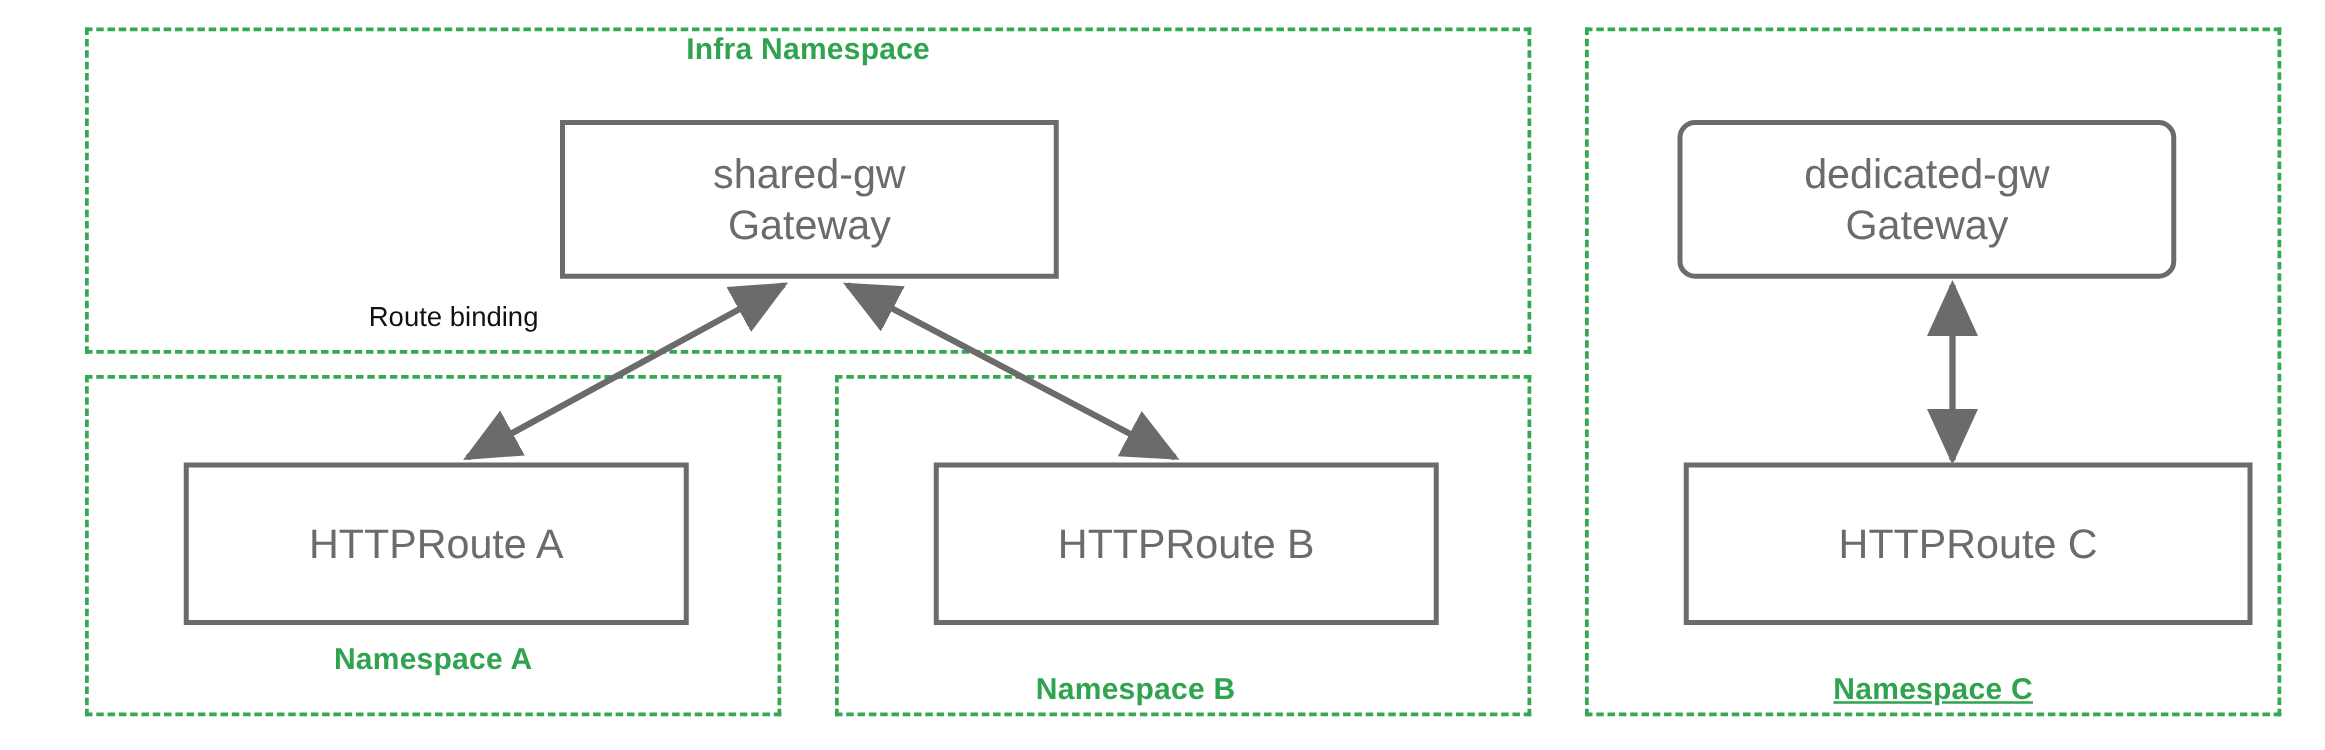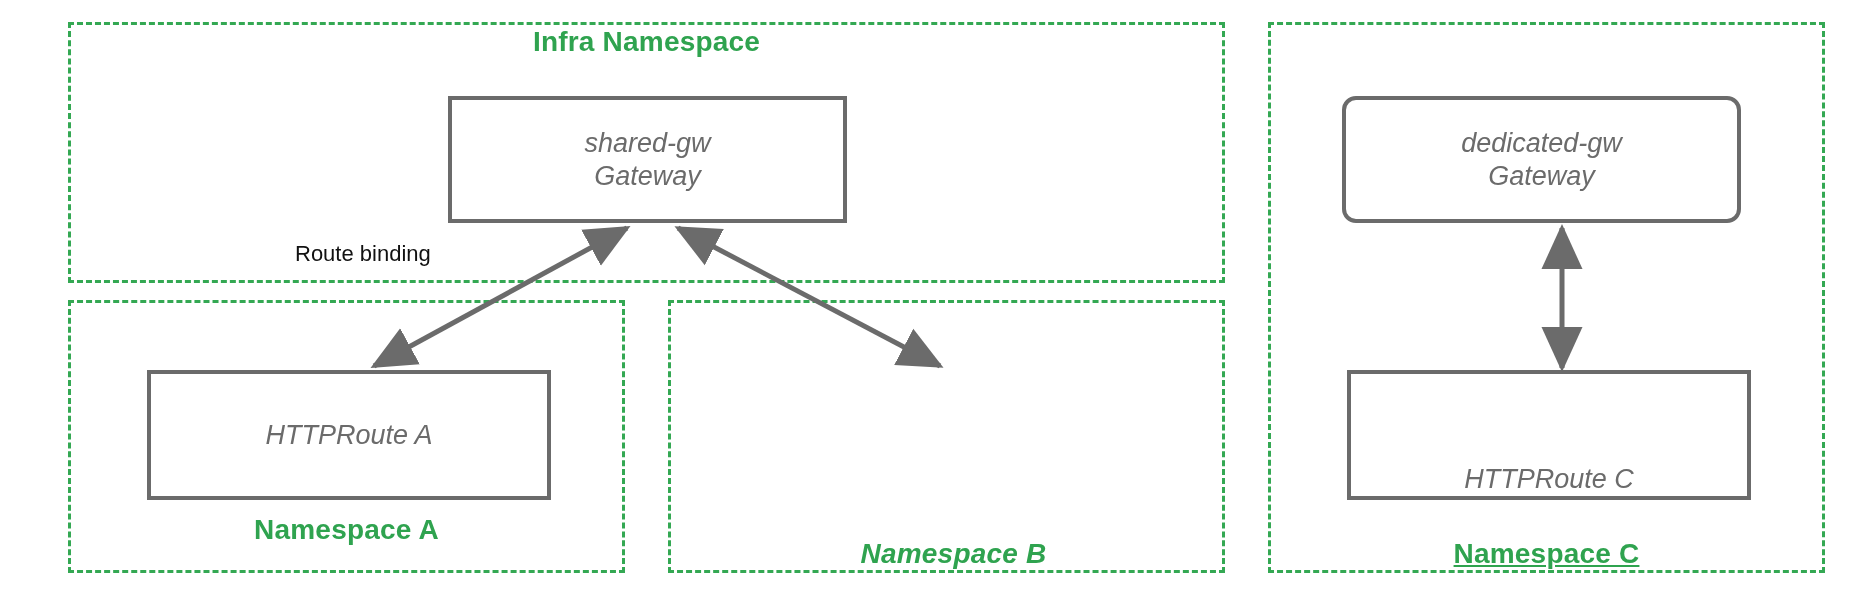--- a/index.html
+++ b/index.html
@@ -23,43 +23,42 @@
   .ns-box {
     position: absolute;
     border: 3px dashed #34a853;
     box-sizing: border-box;
     background: transparent;
   }
   .ns-label {
     position: absolute;
     color: #2fa34f;
     font-weight: bold;
-    font-size: 28px;
+    font-size: 24px;
     letter-spacing: 0.2px;
     white-space: nowrap;
     text-align: center;
     line-height: 1;
   }
 
   
   .res-box {
     position: absolute;
     box-sizing: border-box;
     border: 4px solid #6b6b6b;
     background: #ffffff;
     display: flex;
     align-items: center;
     justify-content: center;
     flex-direction: column;
     color: #6b6b6b;
-    font-size: 27px;
+    font-size: 33px;
     line-height: 1.22;
     text-align: center;
     z-index: 3;
-    font-style: italic;
   }
   .res-box .ln {
     display: block;
     white-space: nowrap;
   }
 
   
   #edges {
     position: absolute;
     left: 0;
@@ -91,21 +90,21 @@
   <div class="ns-box" style="left:68px; top:300px; width:557px; height:273px;"></div>
 
   <div class="ns-box" style="left:668px; top:300px; width:557px; height:273px;"></div>
 
   <div class="ns-box" style="left:1268px; top:22px; width:557px; height:551px;"></div>
 
   <div class="ns-label" style="left:68px; top:28px; width:1157px;">Infra Namespace</div>
 
   <div class="ns-label" style="left:68px; top:516px; width:557px;">Namespace A</div>
 
-  <div class="ns-label" style="left:675px; top:540px; width:557px;font-style:italic;">Namespace B</div>
+  <div class="ns-label" style="left:630px; top:540px; width:557px;">Namespace B</div>
 
   <div class="ns-label" style="left:1268px; top:540px; width:557px;text-decoration:underline;">Namespace C</div>
 
   <svg id="edges" viewBox="0 0 1860 600" width="1860" height="600">
     <defs>
       <marker id="arrowEnd" markerWidth="9" markerHeight="9" refX="8.2" refY="4.5" orient="auto" markerUnits="strokeWidth">
         <path d="M0,0.4 L9,4.5 L0,8.6 Z" fill="#6b6b6b"></path>
       </marker>
       <marker id="arrowStart" markerWidth="9" markerHeight="9" refX="0.8" refY="4.5" orient="auto" markerUnits="strokeWidth">
         <path d="M9,0.4 L0,4.5 L9,8.6 Z" fill="#6b6b6b"></path>
@@ -126,20 +125,23 @@
 
   <div class="res-box" style="left:1342px; top:96px; width:399px; height:127px;border-radius:14px;">
     <span class="ln">dedicated-gw</span>
     <span class="ln">Gateway</span>
   </div>
 
   <div class="res-box" style="left:147px; top:370px; width:404px; height:130px;">
     <span class="ln">HTTPRoute A</span>
   </div>
 
+  <div class="res-box" style="left:747px; top:370px; width:404px; height:130px;">
+    <span class="ln">HTTPRoute B</span>
+  </div>
 
-  <div class="res-box" style="left:1347px; top:370px; width:404px; height:130px;justify-content:flex-end;">
+  <div class="res-box" style="left:1347px; top:370px; width:455px; height:130px;">
     <span class="ln">HTTPRoute C</span>
   </div>
 
   <div class="edge-label" style="left:295px; top:243px;">Route binding</div>
 
 </div>
 
 </body></html>

